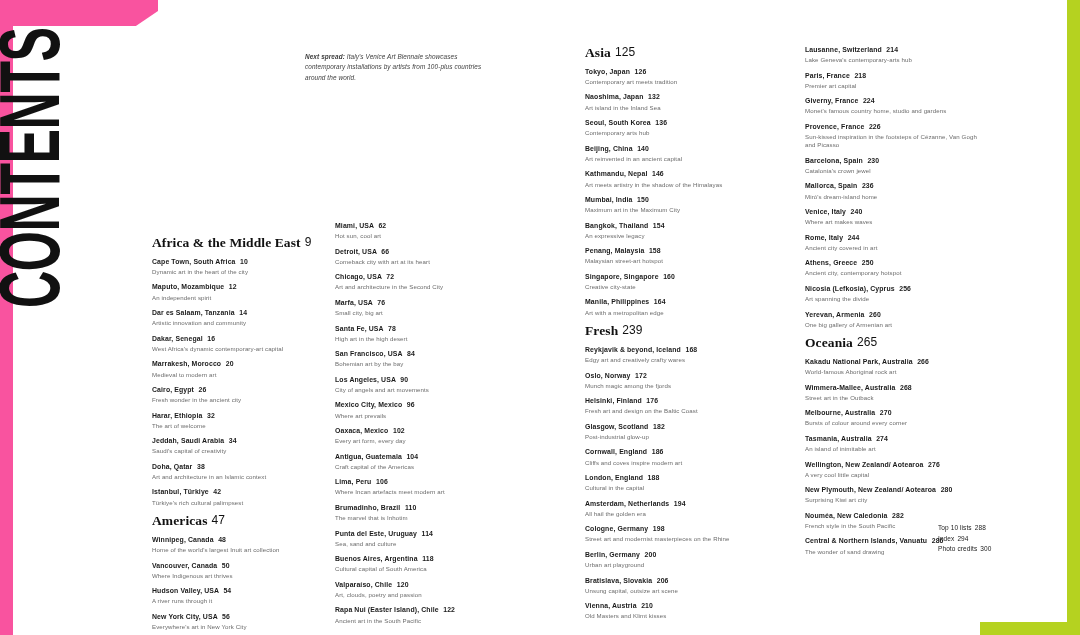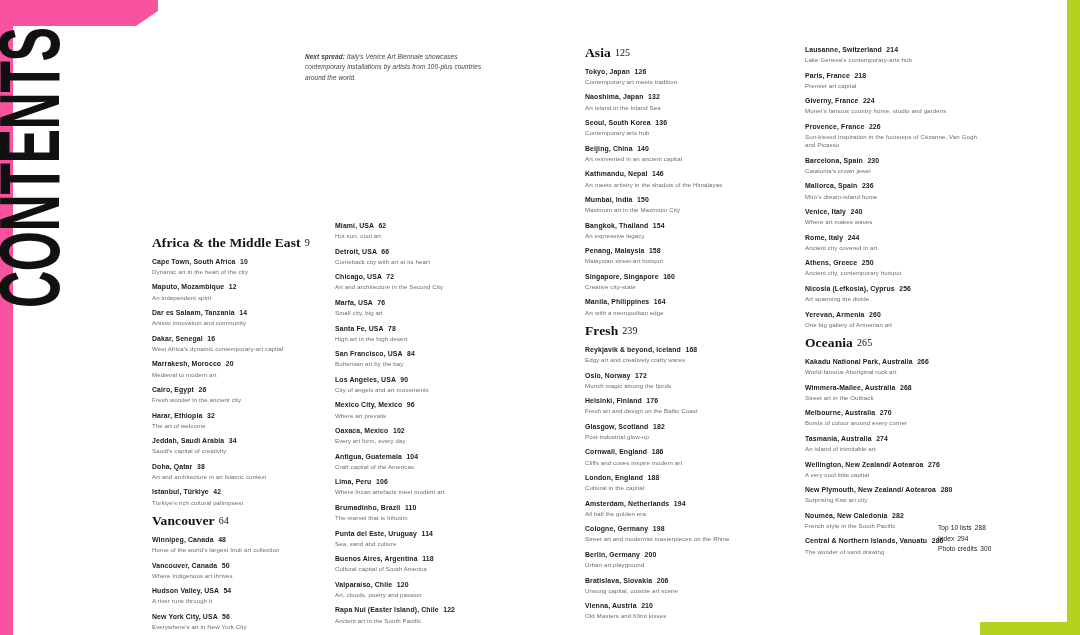--- a/index.html
+++ b/index.html
@@ -100,23 +100,23 @@
   .section-head {
     font-family: "Liberation Serif", serif;
     font-weight: 700;
     font-size: 13.5px;
     color: #111111;
     letter-spacing: 0.1px;
     margin-bottom: 7px;
     line-height: 1.1;
   }
   .section-head .pg {
-    font-size: 10px;
+    font-size: 12px;
     font-weight: 400;
-    font-family: Liberation Serif, serif;
+    font-family: Liberation Sans, sans-serif;
     margin-left: 4px;
     vertical-align: 1px;
   }
 
   
   .entry { margin-bottom: 7.2px; }
   .entry-title {
     font-size: 6.9px;
     font-weight: 700;
     color: #1a1a1a;
@@ -208,21 +208,21 @@
         <div class="entry">
           <div class="entry-title"><span>Doha, Qatar</span> <span class="pg">38</span></div>
           <div class="entry-sub">Art and architecture in an Islamic context</div>
         </div>
         <div class="entry">
           <div class="entry-title"><span>Istanbul, Türkiye</span> <span class="pg">42</span></div>
           <div class="entry-sub">Türkiye's rich cultural palimpsest</div>
         </div>
       </div>
       <div class="section">
-        <div class="section-head"><span>Vancouver</span><span class="pg">64</span></div>
+        <div class="section-head"><span>Americas</span><span class="pg">47</span></div>
         <div class="entry">
           <div class="entry-title"><span>Winnipeg, Canada</span> <span class="pg">48</span></div>
           <div class="entry-sub">Home of the world's largest Inuit art collection</div>
         </div>
         <div class="entry">
           <div class="entry-title"><span>Vancouver, Canada</span> <span class="pg">50</span></div>
           <div class="entry-sub">Where Indigenous art thrives</div>
         </div>
         <div class="entry">
           <div class="entry-title"><span>Hudson Valley, USA</span> <span class="pg">54</span></div>

